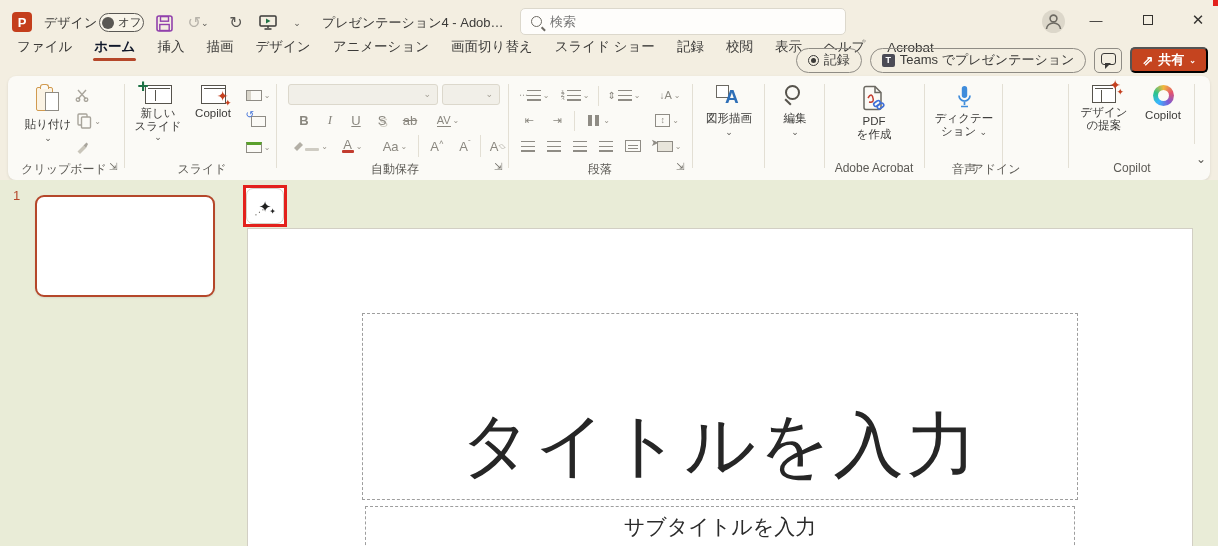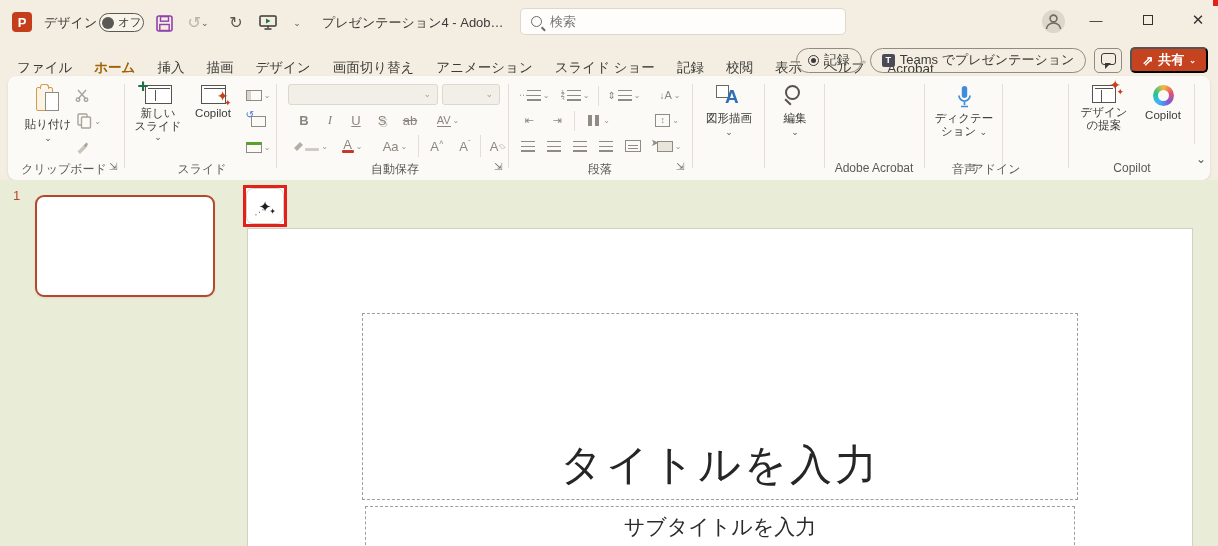--- a/index.html
+++ b/index.html
@@ -25,23 +25,23 @@
   .search{left:520px;top:8px;width:326px;height:27px;background:#fefdfb;border:1px solid #dcd8cc;border-radius:5px;display:flex;align-items:center;padding:0 10px;gap:8px}
   .search input{border:none;outline:none;background:transparent;font-size:13px;color:#3b3a38;width:100%;font-family:inherit}
   .mag{width:11px;height:11px;border:1.6px solid #6e6b64;border-radius:50%;position:relative;flex:none}
   .mag::after{content:"";position:absolute;width:5px;height:1.6px;background:#6e6b64;transform:rotate(45deg);left:9px;top:11px}
   .avatar{left:1042px;top:10px;width:23px;height:23px;border-radius:50%;background:#dcd7ca;overflow:hidden}
   .winbtn{top:0;width:40px;height:40px;font-size:13px;color:#33312e}
   .maxbox{width:10px;height:10px;border:1.3px solid #33312e}
   .redmark{left:1213px;top:0;width:5px;height:6px;background:#e3211c}
 
   
-  #tabrow{position:absolute;left:6px;top:53px;height:30px;display:flex;align-items:flex-end}
+  #tabrow{position:absolute;left:6px;top:32px;height:30px;display:flex;align-items:flex-end}
   .tab{position:relative;padding:0 11px;font-size:13.5px;color:#3b3a38;height:30px;display:flex;align-items:center;white-space:nowrap;cursor:default}
-  .tab.active{font-weight:bold;color:#a16207}
+  .tab.active{font-weight:bold;color:#0f172a}
   .tab.active::after{content:"";position:absolute;left:10px;right:10px;bottom:1px;height:3px;border-radius:2px;background:#b5472a}
   #tabactions{position:absolute;right:10px;top:47px;display:flex;align-items:center;gap:8px}
   .pillbtn{display:flex;align-items:center;gap:5px;border:1px solid #8f8c85;border-radius:14px;height:25px;padding:0 11px;font-size:13px;color:#3b3a38;background:transparent}
   .iconbtn{width:28px;height:25px;border:1px solid #8f8c85;border-radius:5px}
   .sharebtn{display:flex;align-items:center;gap:5px;background:#c5441f;color:#fff;border-radius:5px;height:26px;padding:0 10px;font-size:13px;font-weight:bold}
   .recdot{width:11px;height:11px;border:1.5px solid #3b3a38;border-radius:50%;display:inline-flex;align-items:center;justify-content:center}
   .recdot::after{content:"";width:5px;height:5px;border-radius:50%;background:#3b3a38}
   .teamsicon{width:13px;height:13px;background:#4b4b55;border-radius:2px;color:#fff;font-size:9px;font-weight:bold}
   .bubble{width:15px;height:12px;border:1.4px solid #3b3a38;border-radius:3px;position:relative;margin-top:-2px}
   .bubble::after{content:"";position:absolute;left:3px;bottom:-5px;border:3px solid transparent;border-top-color:#3b3a38;border-left-color:#3b3a38}
@@ -94,21 +94,21 @@
   .slidenum{position:absolute;left:13px;top:8px;font-size:13px;color:#b5472a}
   .thumb{position:absolute;left:35px;top:15px;width:180px;height:102px;background:#fff;border:2.5px solid #b5472a;border-radius:9px;box-shadow:0 1px 2px rgba(0,0,0,.08)}
   .designer-annot{position:absolute;left:243px;top:5px;border:3px solid #e3211c;background:#fff}
   .designer-btn{width:38px;height:36px;background:#fff;border:1px solid #d6d2c7;border-radius:7px;display:flex;align-items:center;justify-content:center;position:relative}
   .designer-btn .b1{font-size:15px;color:#1f1f1f;line-height:1}
   .designer-btn .b2{position:absolute;right:7px;bottom:7px;font-size:8px;color:#1f1f1f}
   .designer-btn .d{position:absolute;left:8px;top:18px;font-size:9px;color:#55524b;transform:rotate(10deg)}
   #canvas{position:absolute;left:247px;top:48px;width:946px;height:318px;background:#fff;border:1px solid #d2cfc4;border-bottom:none}
   .ph{position:absolute;border:1.5px dashed #9e9e9e;background:#fff}
   .ph-title{left:114px;top:84px;width:716px;height:187px;display:flex;align-items:flex-end;justify-content:center;padding-bottom:6px}
-  .ph-title .txt{font-size:42px;font-weight:200;letter-spacing:3px;color:#262626;white-space:nowrap}
+  .ph-title .txt{font-size:70px;font-weight:200;letter-spacing:3px;color:#262626;white-space:nowrap}
   .ph-sub{left:117px;top:277px;width:710px;height:70px;display:flex;justify-content:center}
   .ph-sub .txt{font-size:21px;font-weight:300;color:#2b2b2b;margin-top:6px}
 </style>
 </head>
 <body>
 
 <div id="page">
 
   <div id="titlebar">
     <div class="abs ctr appicon">
@@ -167,22 +167,22 @@
       </div>
     <div class="abs redmark"></div>
   </div>
 
   <div id="tabrow">
     <span class="tab">ファイル</span>
     <span class="tab active">ホーム</span>
     <span class="tab">挿入</span>
     <span class="tab">描画</span>
     <span class="tab">デザイン</span>
+    <span class="tab">アニメーション</span>
     <span class="tab">画面切り替え</span>
-    <span class="tab">アニメーション</span>
     <span class="tab">スライド ショー</span>
     <span class="tab">記録</span>
     <span class="tab">校閲</span>
     <span class="tab">表示</span>
     <span class="tab">ヘルプ</span>
     <span class="tab">Acrobat</span>
   </div>
   <div id="tabactions">
     <button class="pillbtn">
         <span class="recdot"></span>
@@ -413,20 +413,33 @@
     <div class="bigbtn" style="left:762px;width:50px">
       <span class="findic">
           <span class="c"></span>
           <span class="h"></span>
         </span>
       <span class="biglabel">編集</span>
       <span class="chev">⌄</span>
     </div>
     <div class="sep" style="left:816px"></div>
 
+    <div class="bigbtn" style="left:822px;width:88px">
+      <svg width="24" height="27" viewBox="0 0 24 27">
+        <path d="M4 1.5 h9 l6 6 v15 a2 2 0 0 1 -2 2 h-13 a2 2 0 0 1 -2 -2 v-19 a2 2 0 0 1 2 -2 z" fill="none" stroke="#6b6861" stroke-width="1.5"></path>
+        <path d="M13 1.5 v6 h6" fill="none" stroke="#6b6861" stroke-width="1.5"></path>
+        <path d="M6 13 q3.5 -6 5 0 q1.5 5 -4 4" fill="none" stroke="#c23b2e" stroke-width="1.5"></path>
+        <g fill="none" stroke="#3f6fd8" stroke-width="1.6">
+          <rect x="11.5" y="16.5" width="7" height="4" rx="2" transform="rotate(-35 15 18.5)"></rect>
+          <rect x="15" y="19" width="7" height="4" rx="2" transform="rotate(-35 18.5 21)"></rect>
+        </g>
+      </svg>
+      <span class="biglabel">PDF
+を作成</span>
+    </div>
     <div class="grplabel" style="left:820px;width:92px">Adobe Acrobat</div>
     <div class="sep" style="left:916px"></div>
 
     <div class="bigbtn" style="left:922px;width:68px">
       <svg width="15" height="24" viewBox="0 0 15 24">
           <rect x="4.8" y="1" width="5.4" height="12" rx="2.7" fill="#3f8cdb"></rect>
           <path d="M2 10.5 a5.5 5.5 0 0 0 11 0" fill="none" stroke="#3f8cdb" stroke-width="1.7"></path>
           <path d="M7.5 16.5 v3.5 M4 21.5 h7" stroke="#3f8cdb" stroke-width="1.7"></path>
         </svg>
       <span class="biglabel"><span>ディクテー

